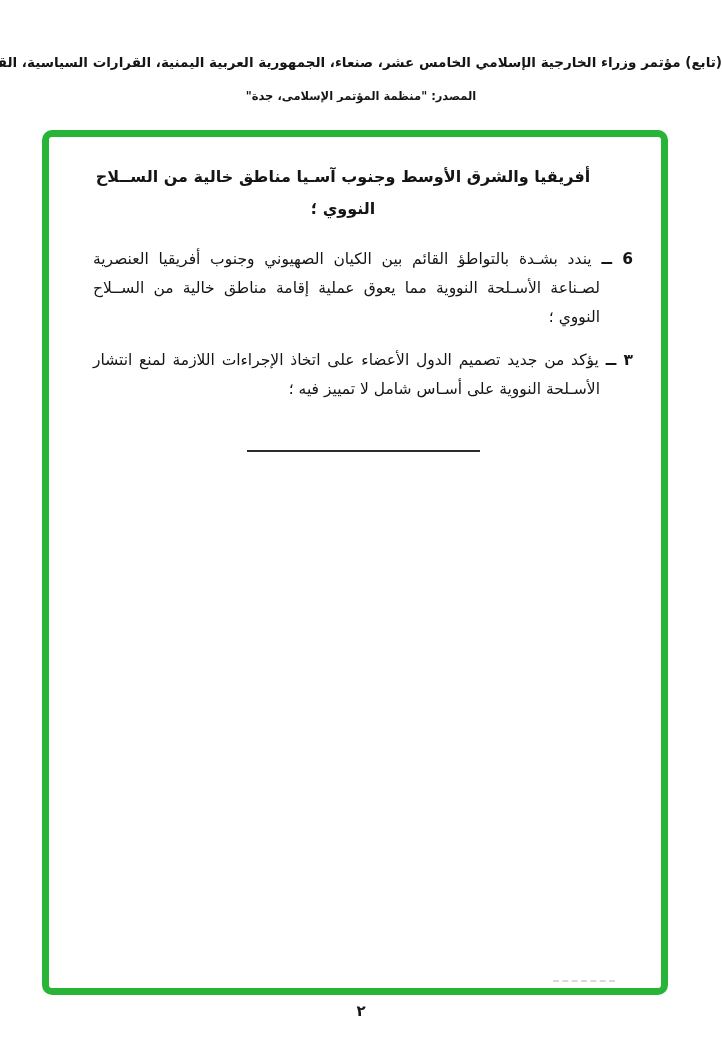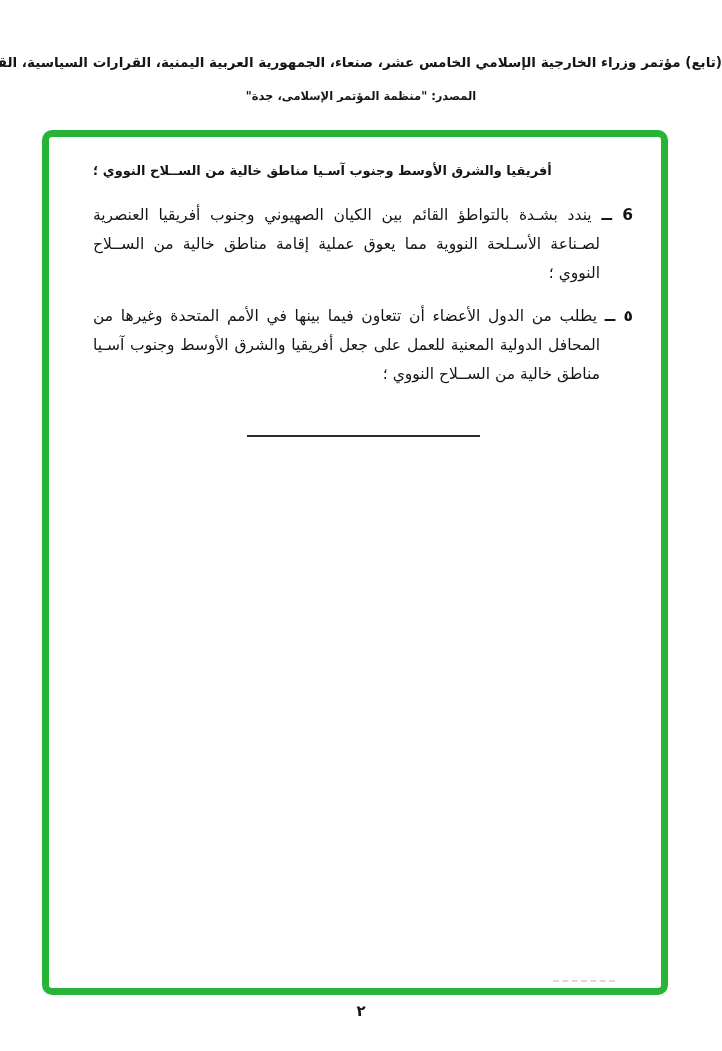--- a/index.html
+++ b/index.html
@@ -37,25 +37,25 @@
     box-sizing: border-box;
     border: 7px solid #28b437;
     border-radius: 10px;
     background: #ffffff;
   }
   .frame-content {
     direction: rtl;
     padding: 24px 28px 0 44px;
   }
   .continuation-title {
-    font-size: 13px;
+    font-size: 16px;
     font-weight: bold;
-    line-height: 20px;
+    line-height: 32px;
     margin: 0 40px 20px 0;
-    text-align: left;
+    text-align: center;
   }
   .para {
     font-size: 15.5px;
     line-height: 29px;
     text-align: justify;
     margin: 0 0 14px 0;
     padding-right: 33px;
     text-indent: -33px;
   }
   .para .marker { font-weight: bold; }
@@ -90,26 +90,26 @@
 <div class="doc-frame">
   <div class="frame-content">
 
     <div class="continuation-title">أفريقيا والشرق الأوسط وجنوب آسـيا مناطق خالية من الســلاح النووي ؛</div>
 
     <div class="para">
       <span class="marker">6 ــ</span>
       <span>يندد بشـدة بالتواطؤ القائم بين الكيان الصهيوني وجنوب أفريقيا العنصرية لصـناعة الأسـلحة النووية مما يعوق عملية إقامة مناطق خالية من الســلاح النووي ؛</span>
     </div>
 
+    <div class="para">
+      <span class="marker">٣ ــ</span>
+      <span>يؤكد من جديد تصميم الدول الأعضاء على اتخاذ الإجراءات اللازمة لمنع انتشار الأسـلحة النووية على أسـاس شامل لا تمييز فيه ؛</span>
+    </div>
 
 
-    <div class="para">
-      <span class="marker">٥ ــ</span>
-      <span>يطلب من الدول الأعضاء أن تتعاون فيما بينها في الأمم المتحدة وغيرها من المحافل الدولية المعنية للعمل على جعل أفريقيا والشرق الأوسط وجنوب آسـيا مناطق خالية من الســلاح النووي ؛</span>
-    </div>
 
 
     <div class="divider"></div>
   </div>
 
   <div class="scan-artifact"></div>
 </div>
 
 <div class="page-number">٢</div>
 

